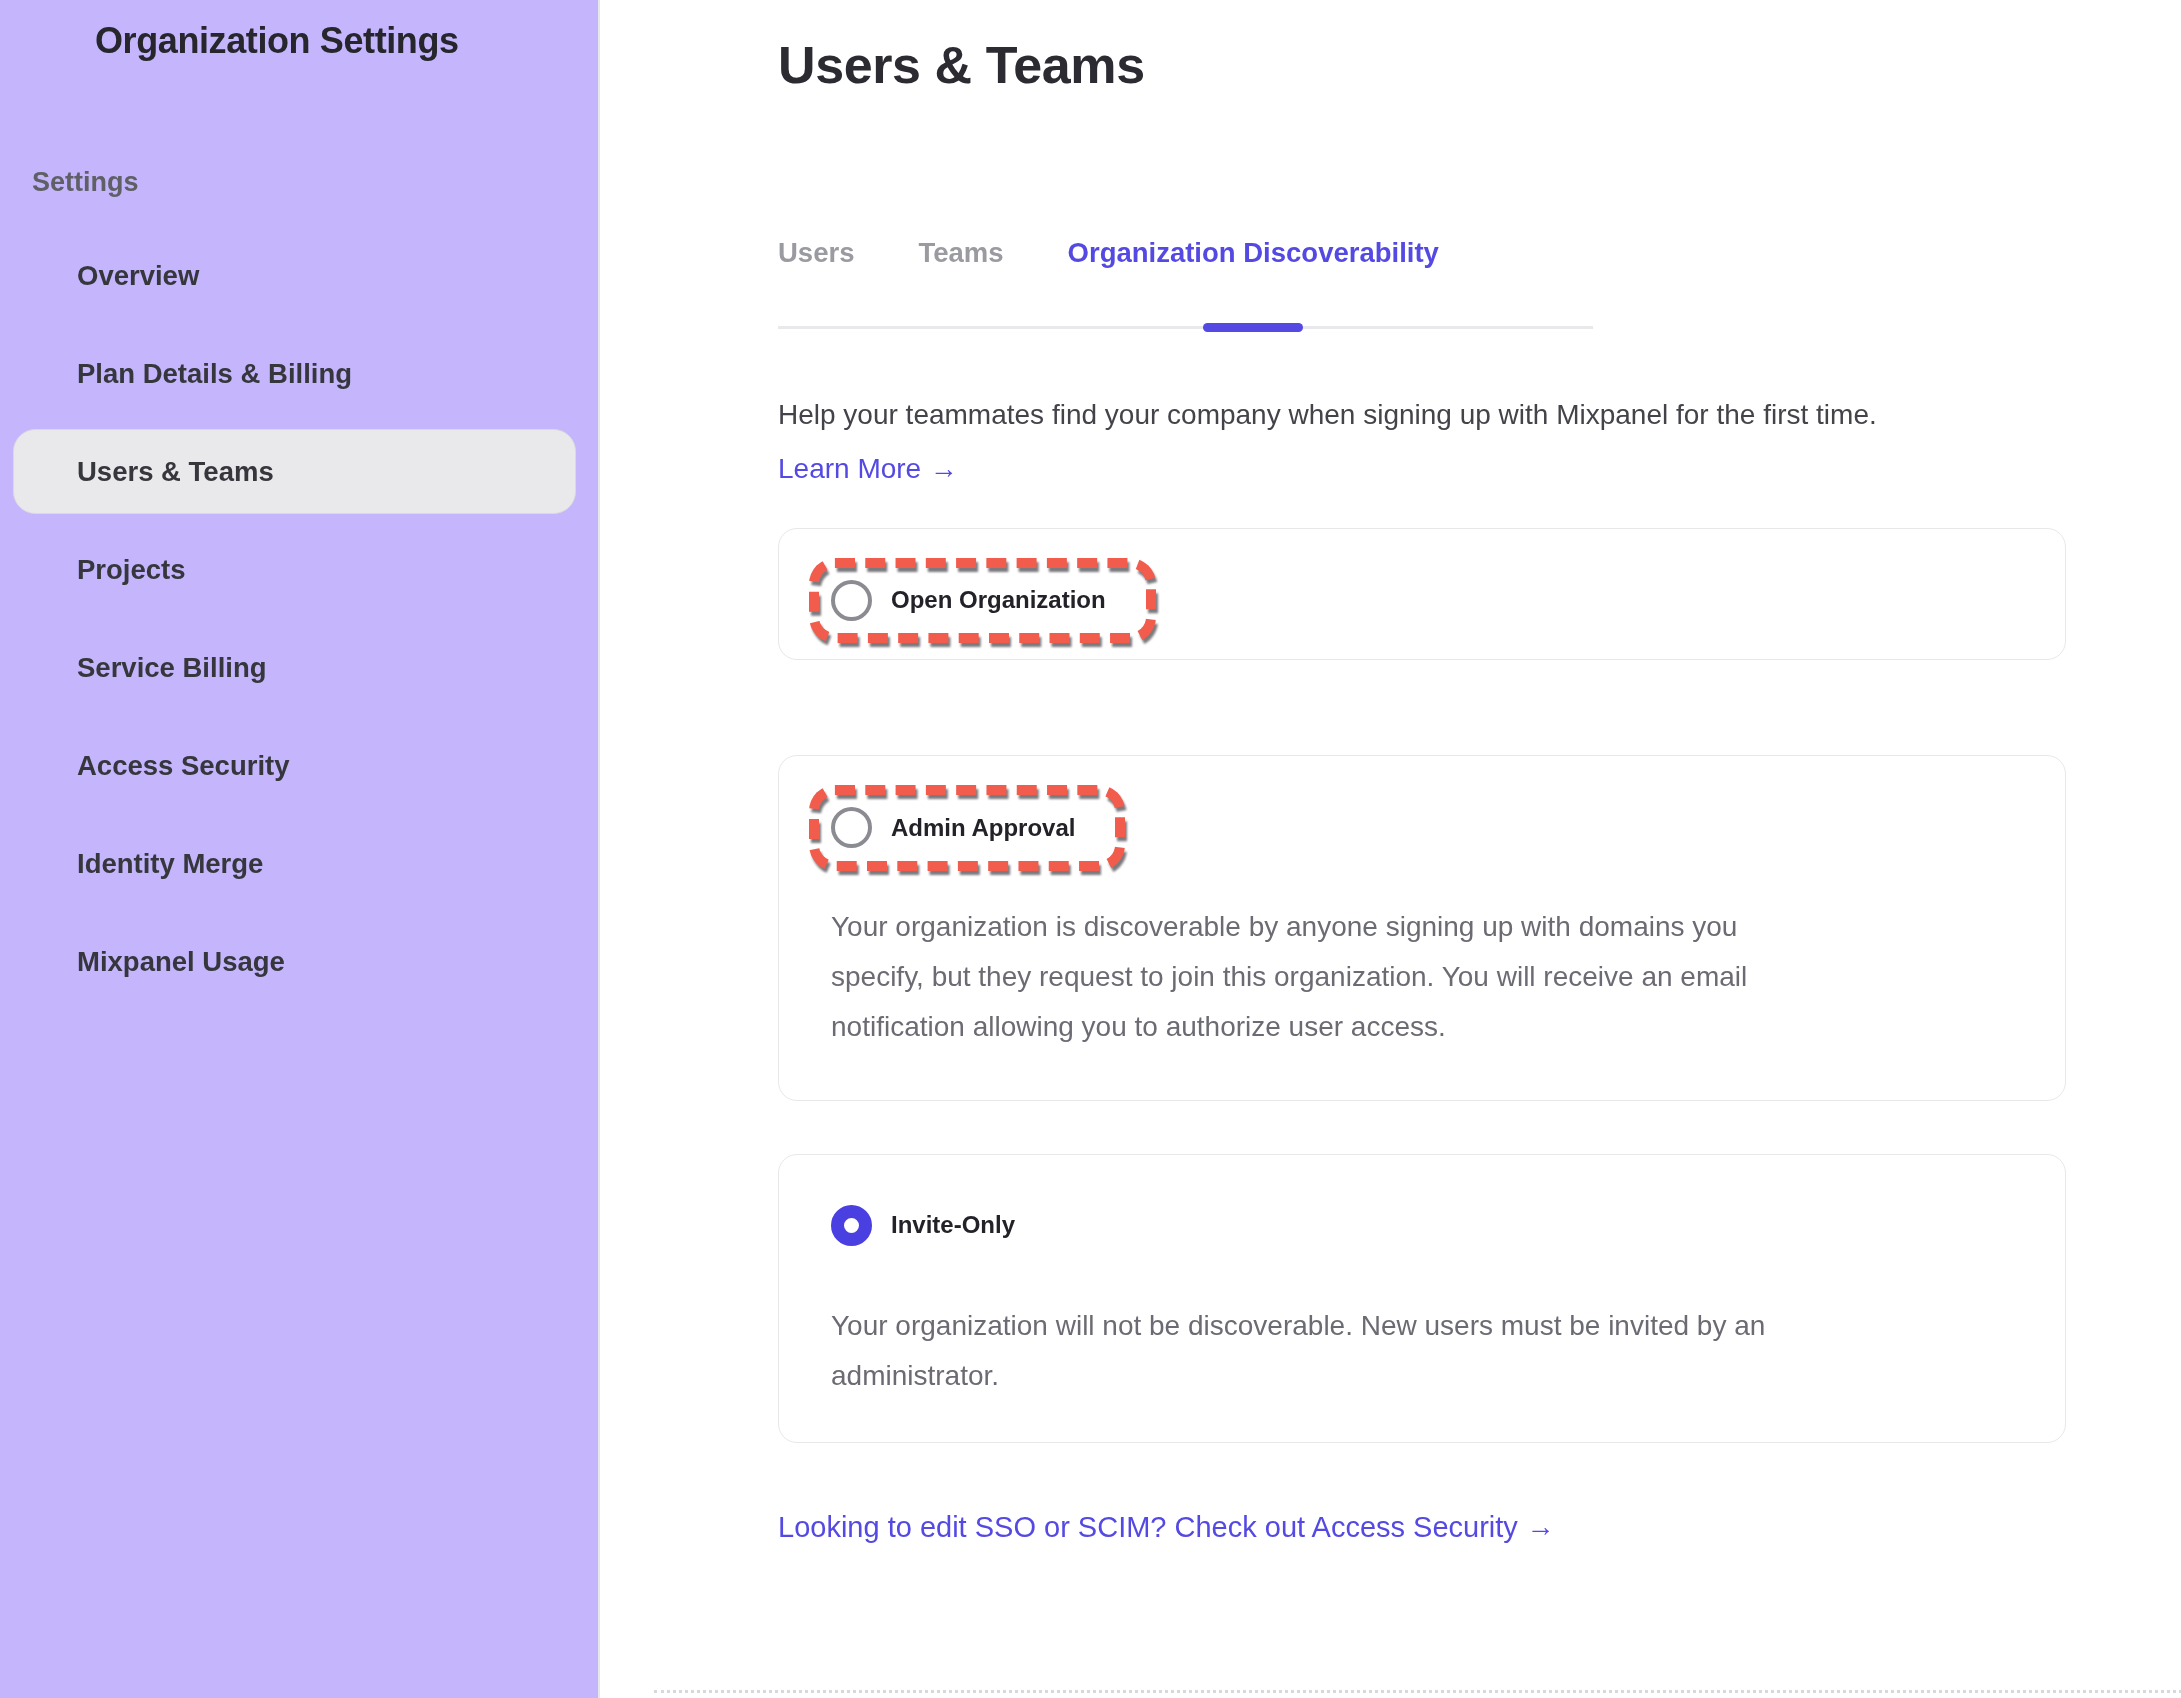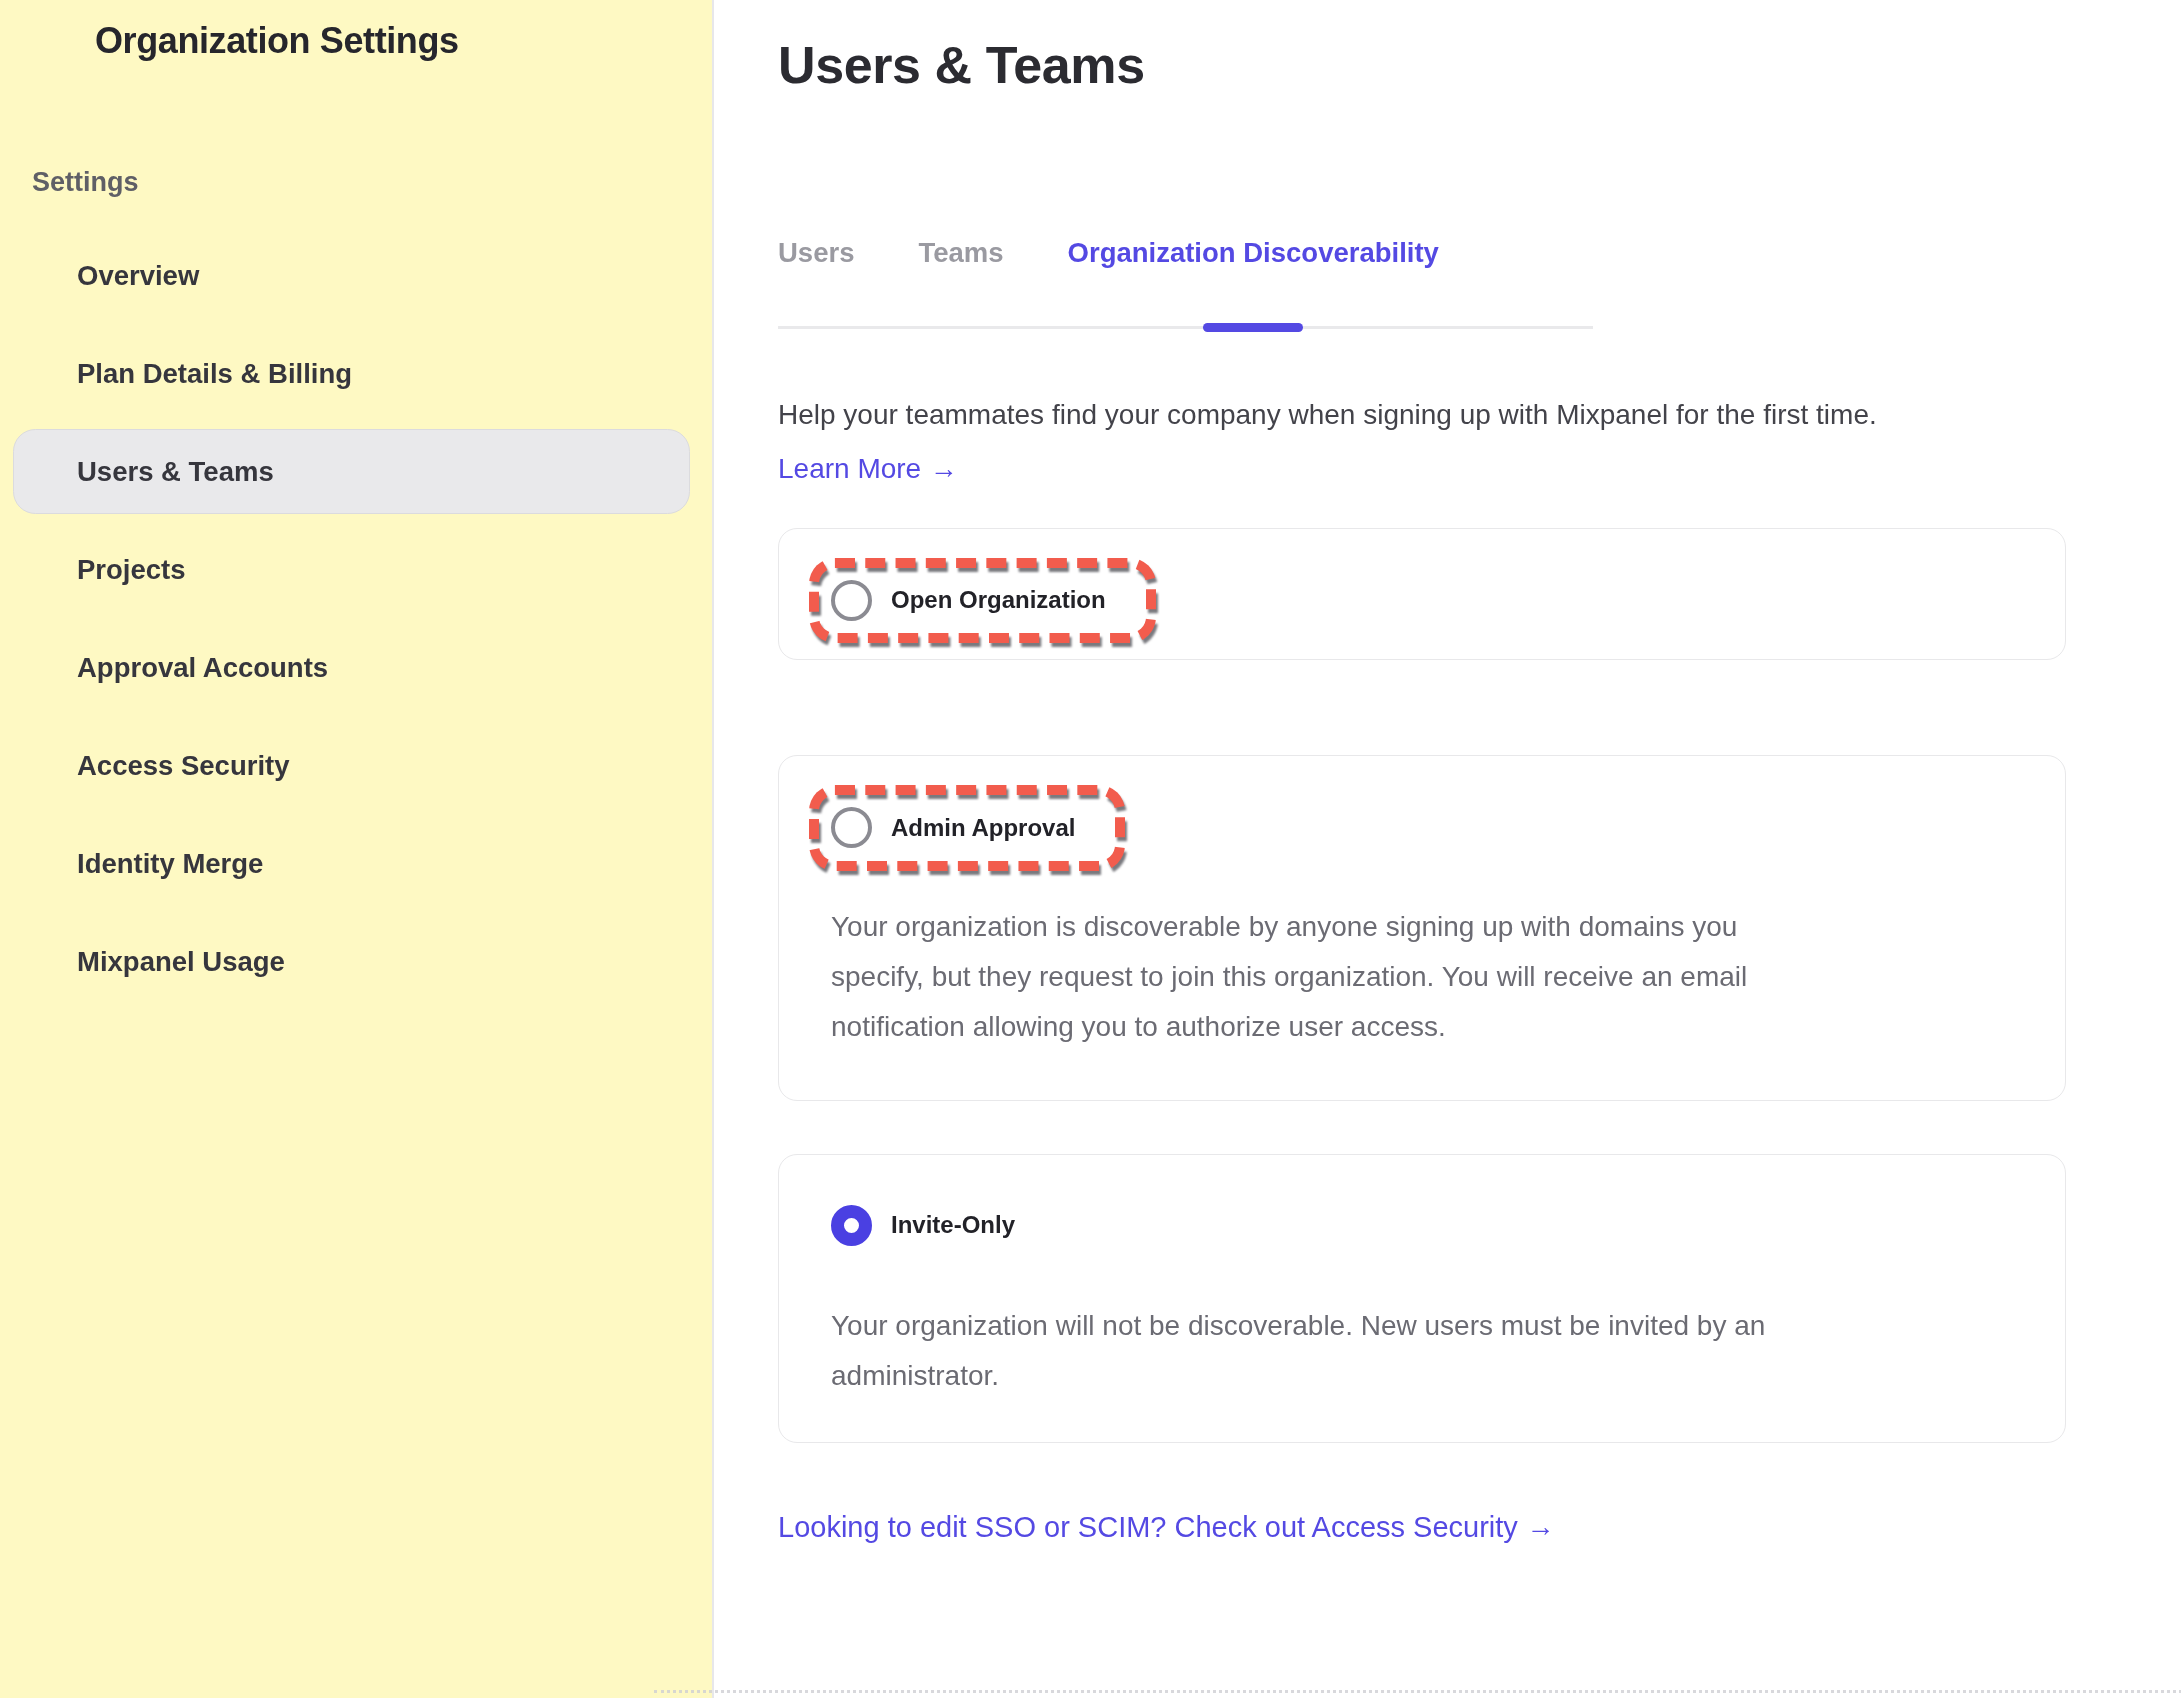--- a/index.html
+++ b/index.html
@@ -2,22 +2,22 @@
 <html style="font-size:13.8px"><head>
 <meta charset="utf-8">
 <style>
   * { margin:0; padding:0; box-sizing:border-box; }
   html,body { background:#ffffff; }
   body { font-family:"Liberation Sans", sans-serif; }
   .screen { position:relative; width:2182px; height:1698px; background:#ffffff; overflow:hidden; }
 
   
   .sidebar {
-    position:absolute; left:0; top:0; width:714px; height:100%;
-    background:#fef9c3; border-right:2.6px solid #E7E7EA;
+    position:absolute; left:0; top:0; width:600px; height:100%;
+    background:#c4b5fd; border-right:2.6px solid #E7E7EA;
   }
   .sb-title {
     margin:19px 0 0 95px; font-size:36px; font-weight:700;
     color:#26262C; letter-spacing:-0.4px; line-height:43px;
   }
   .sb-section {
     margin:103px 0 0 32px; font-size:27px; font-weight:700;
     color:#5F5F66; line-height:34px;
   }
   .sb-nav { margin-top:27.5px; }
@@ -121,21 +121,21 @@
       <div class="nav-item">
         <span class="nav-label">Plan Details &amp; Billing</span>
       </div>
       <div class="nav-item nav-item--selected">
         <span class="nav-label">Users &amp; Teams</span>
       </div>
       <div class="nav-item">
         <span class="nav-label">Projects</span>
       </div>
       <div class="nav-item">
-        <span class="nav-label">Approval Accounts</span>
+        <span class="nav-label">Service Billing</span>
       </div>
       <div class="nav-item">
         <span class="nav-label">Access Security</span>
       </div>
       <div class="nav-item">
         <span class="nav-label">Identity Merge</span>
       </div>
       <div class="nav-item">
         <span class="nav-label">Mixpanel Usage</span>
       </div>

